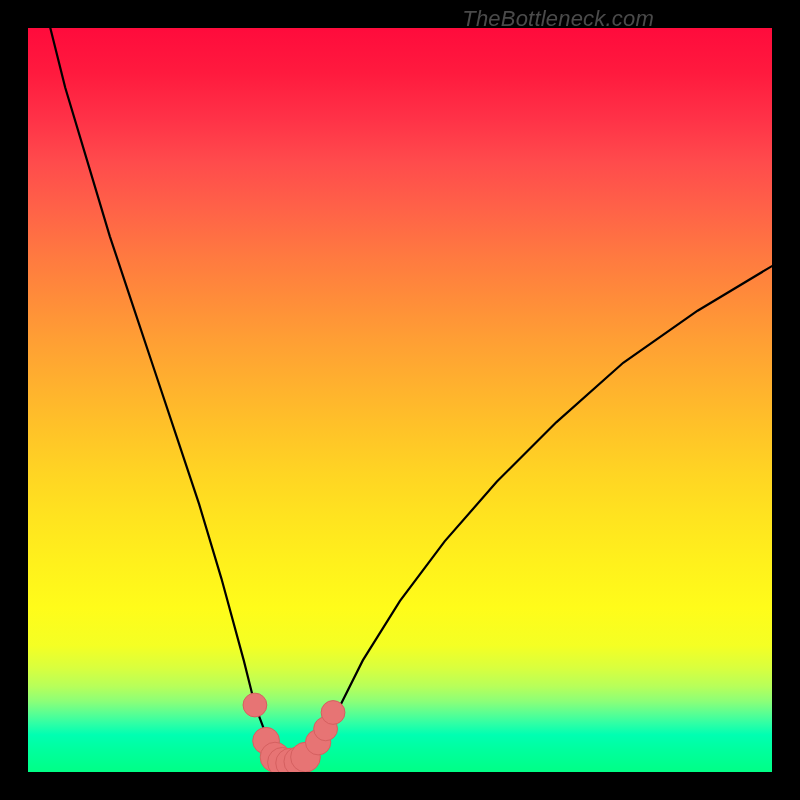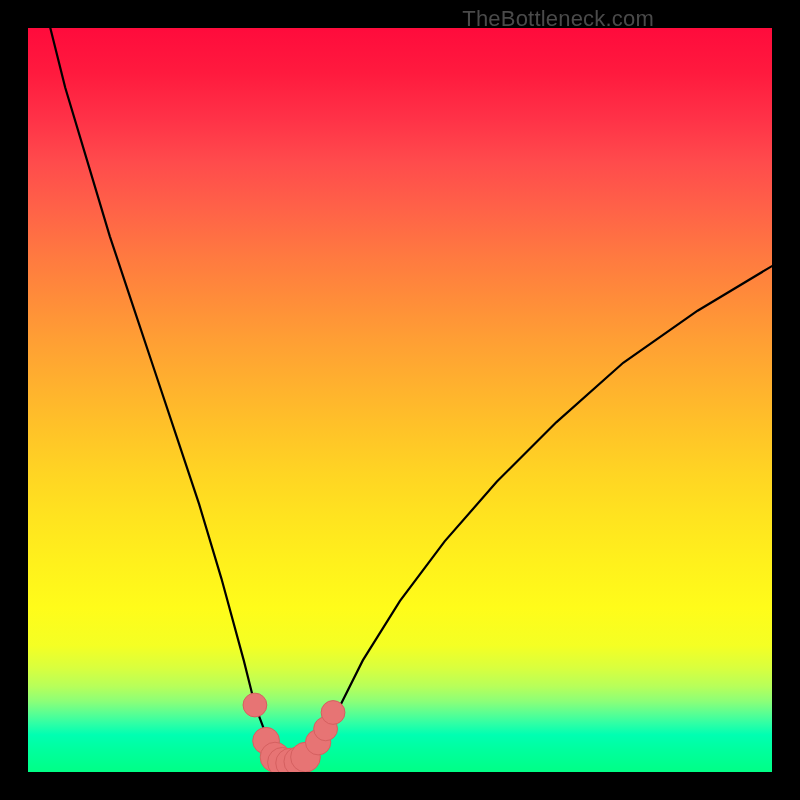--- a/index.html
+++ b/index.html
@@ -9,20 +9,21 @@
     height: 800px;
     background: #000;
     overflow: hidden;
     font-family: Arial, Helvetica, sans-serif;
   }
   .frame {
     position: absolute;
     top: 0; left: 0;
     width: 664px; height: 800px;
     background: #000;
+    font-style: italic;
   }
   .plot {
     position: absolute;
     top: 28px;
     left: 28px;
     width: 744px;
     height: 744px;
     overflow: hidden;
   }
   .gradient {

